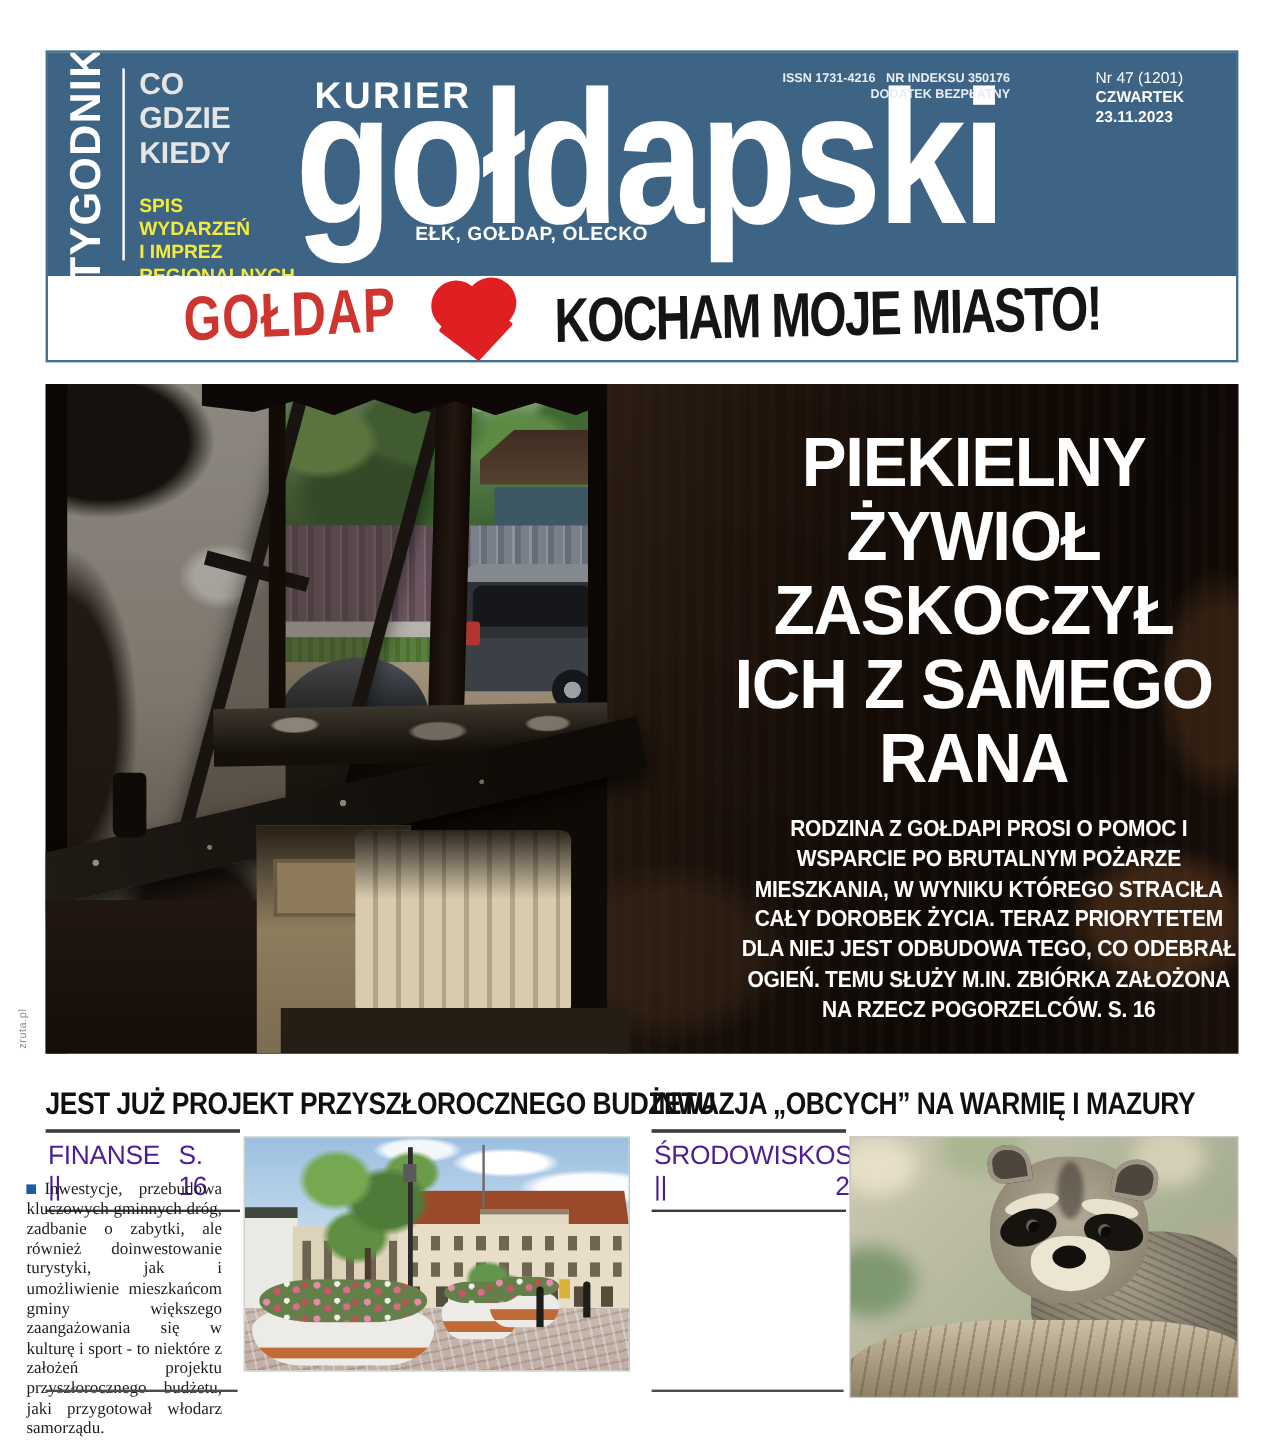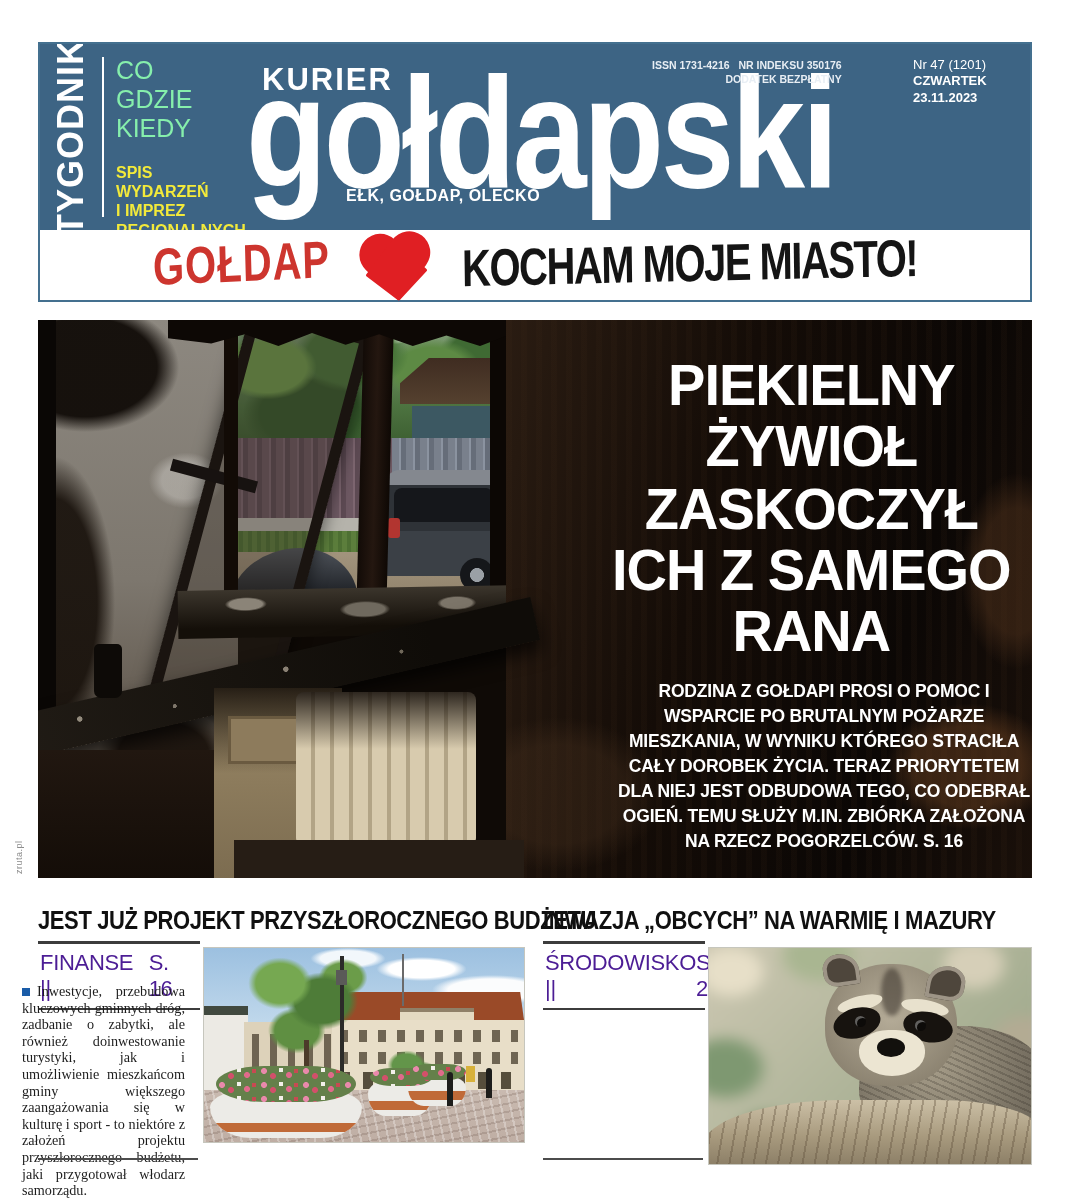--- a/index.html
+++ b/index.html
@@ -7,21 +7,21 @@
         font-family:"Liberation Sans",sans-serif;}
   .abs{position:absolute;}
 
   
   .topbox{left:38px;top:42px;width:990px;height:256px;border:2px solid #44708f;}
   .mast{position:relative;width:100%;height:186px;background:#3d6484;overflow:hidden;}
   .vertlabel{left:2px;top:0;height:186px;width:58px;display:flex;align-items:center;justify-content:center;
     writing-mode:vertical-rl;transform:rotate(180deg);
     color:#fff;font-weight:800;font-size:36px;letter-spacing:1px;}
   .vdivider{left:62px;top:13px;width:2px;height:160px;background:#fff;}
-  .kickcol{left:76px;top:12px;color:#86efac;font-weight:400;font-size:25px;line-height:1.16;}
+  .kickcol{left:76px;top:12px;color:#e5e5e5;font-weight:700;font-size:25px;line-height:1.16;}
   .subcol{left:76px;top:106px;color:#f3ea3a;font-weight:800;font-size:16px;line-height:1.2;margin-top:13px;}
   .titletop{left:222px;top:18px;color:#fff;font-weight:800;font-size:31px;letter-spacing:2px;}
   .titlemain{left:206px;top:-6px;color:#fff;font-weight:800;font-size:158px;line-height:1.2;
     letter-spacing:-4px;transform:scaleX(.84);transform-origin:left top;}
   .titlesub{left:306px;top:143px;color:#fff;font-weight:700;font-size:16px;letter-spacing:.5px;}
   .issnblock{left:612px;top:14px;color:#e8eef4;font-size:10.5px;font-weight:600;text-align:right;line-height:1.35;}
   .issueblock{left:873px;top:13px;color:#fff;font-size:13px;line-height:1.25;}
   .issueblock .bld{font-weight:800;}
 
   

